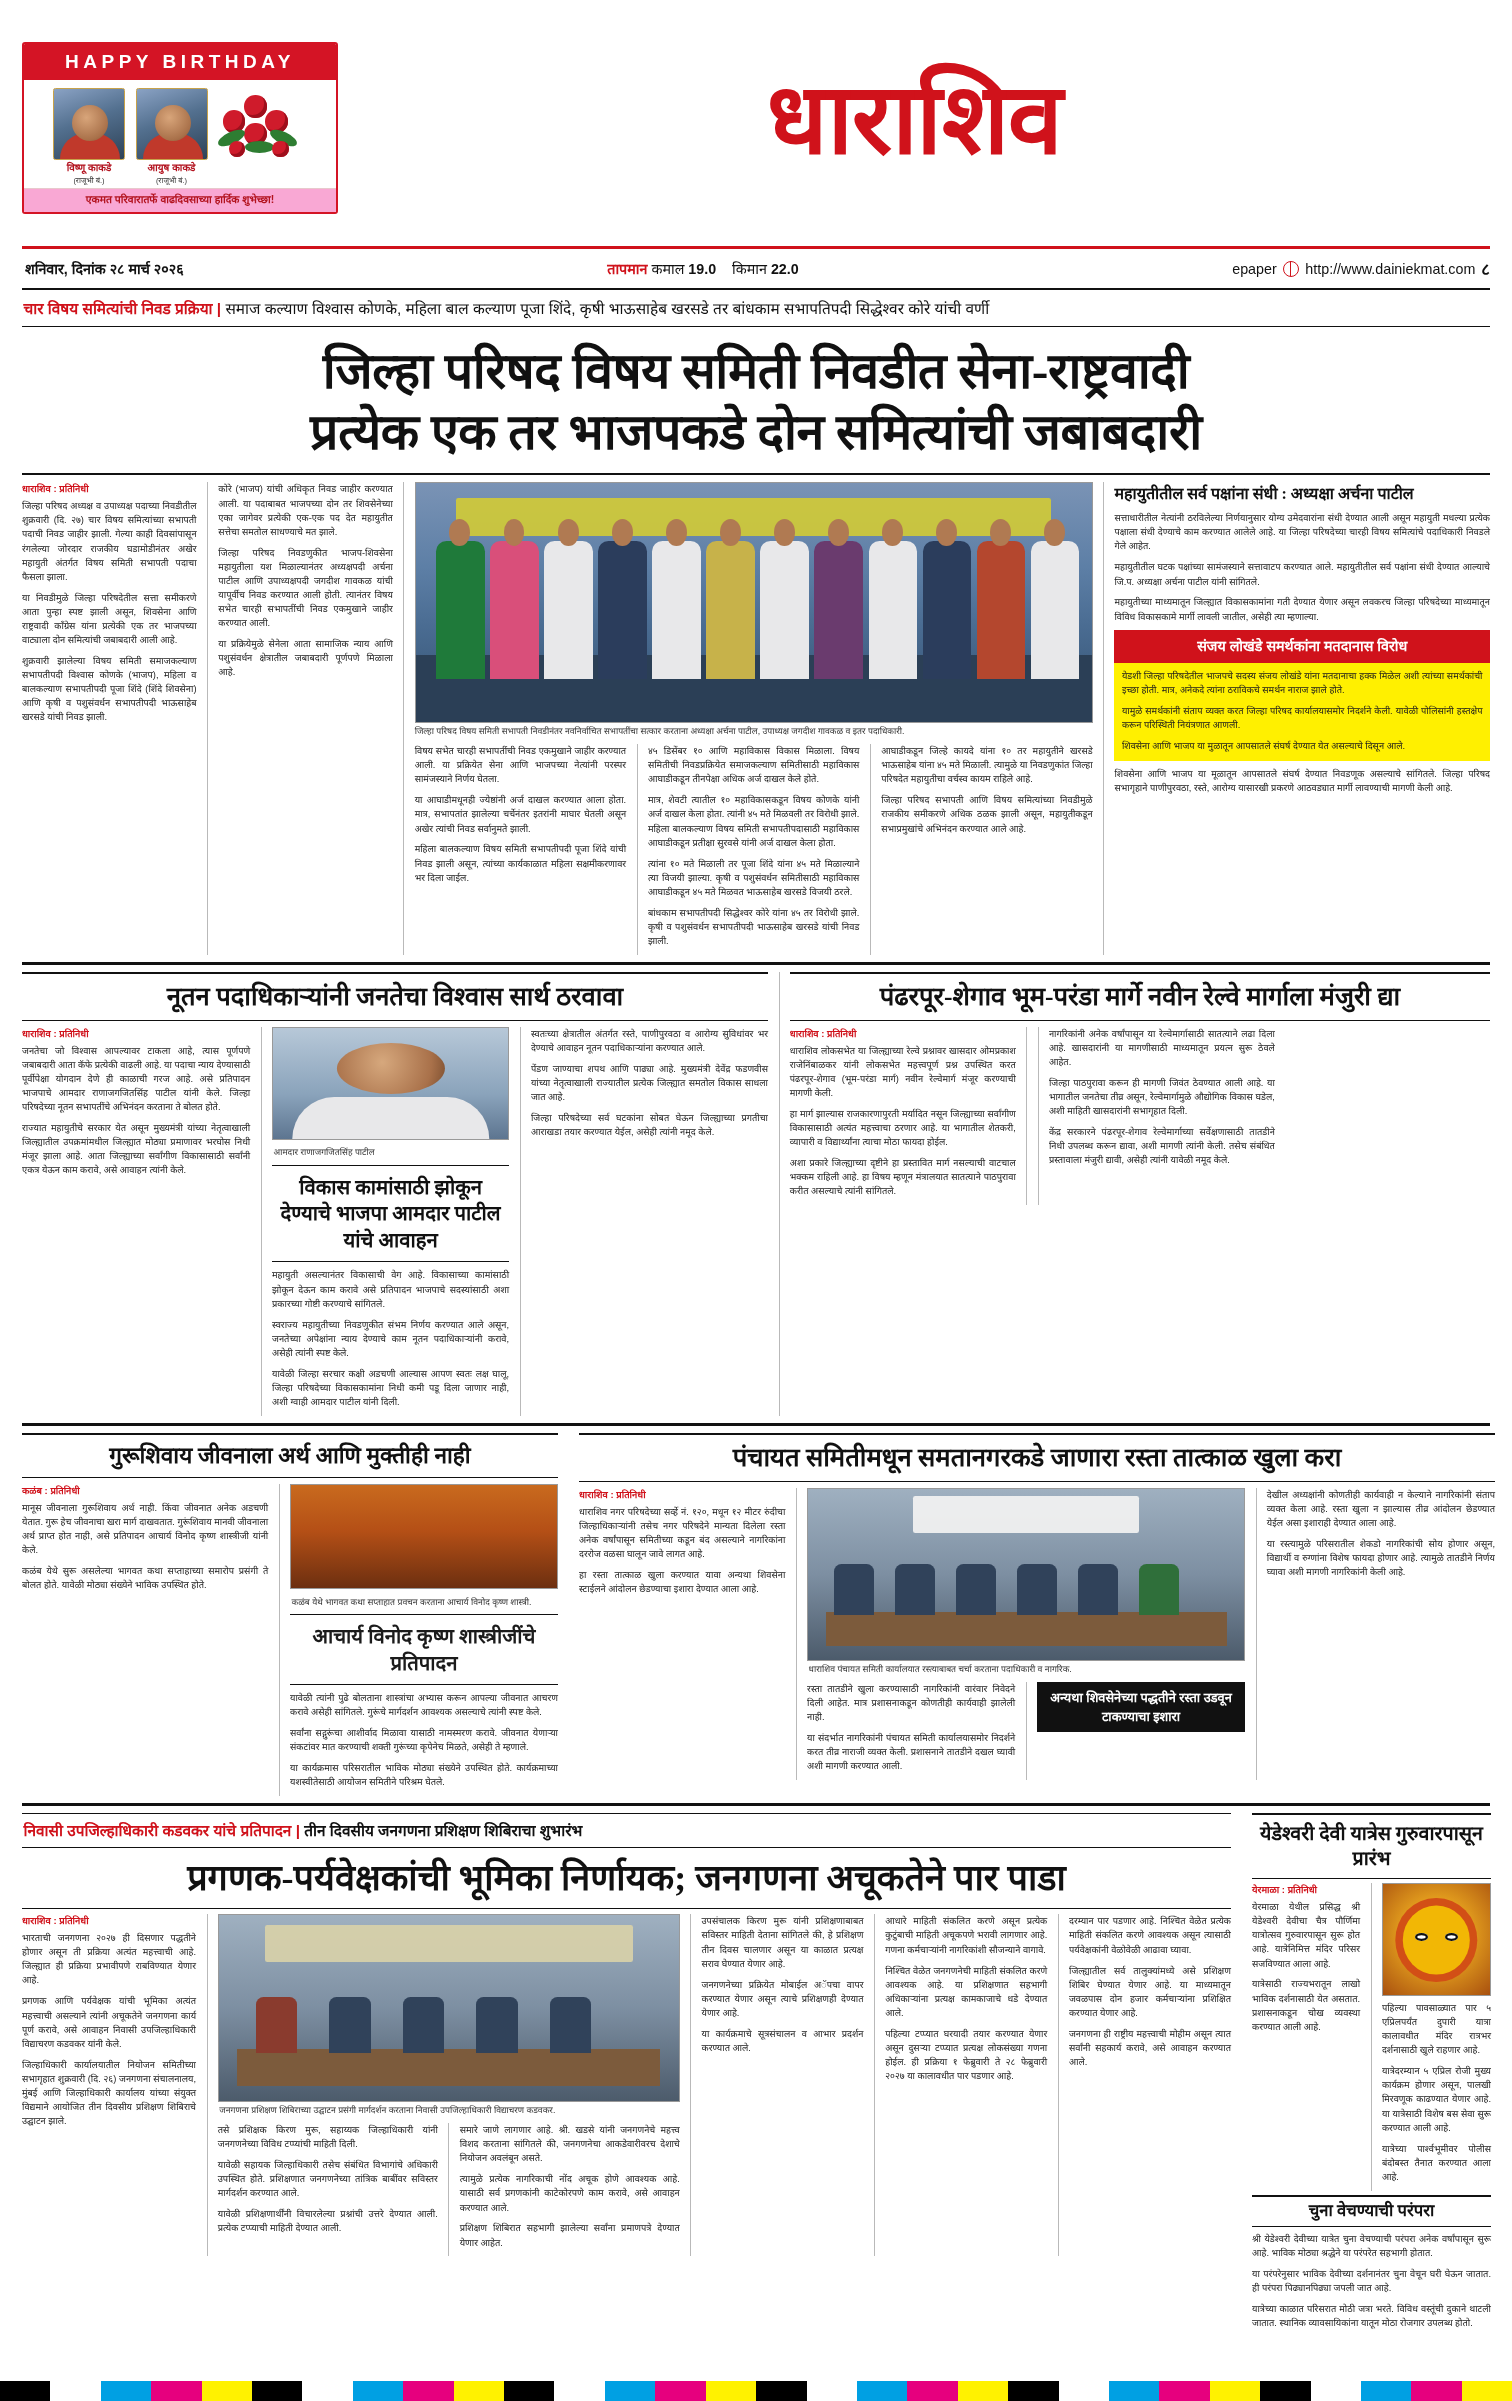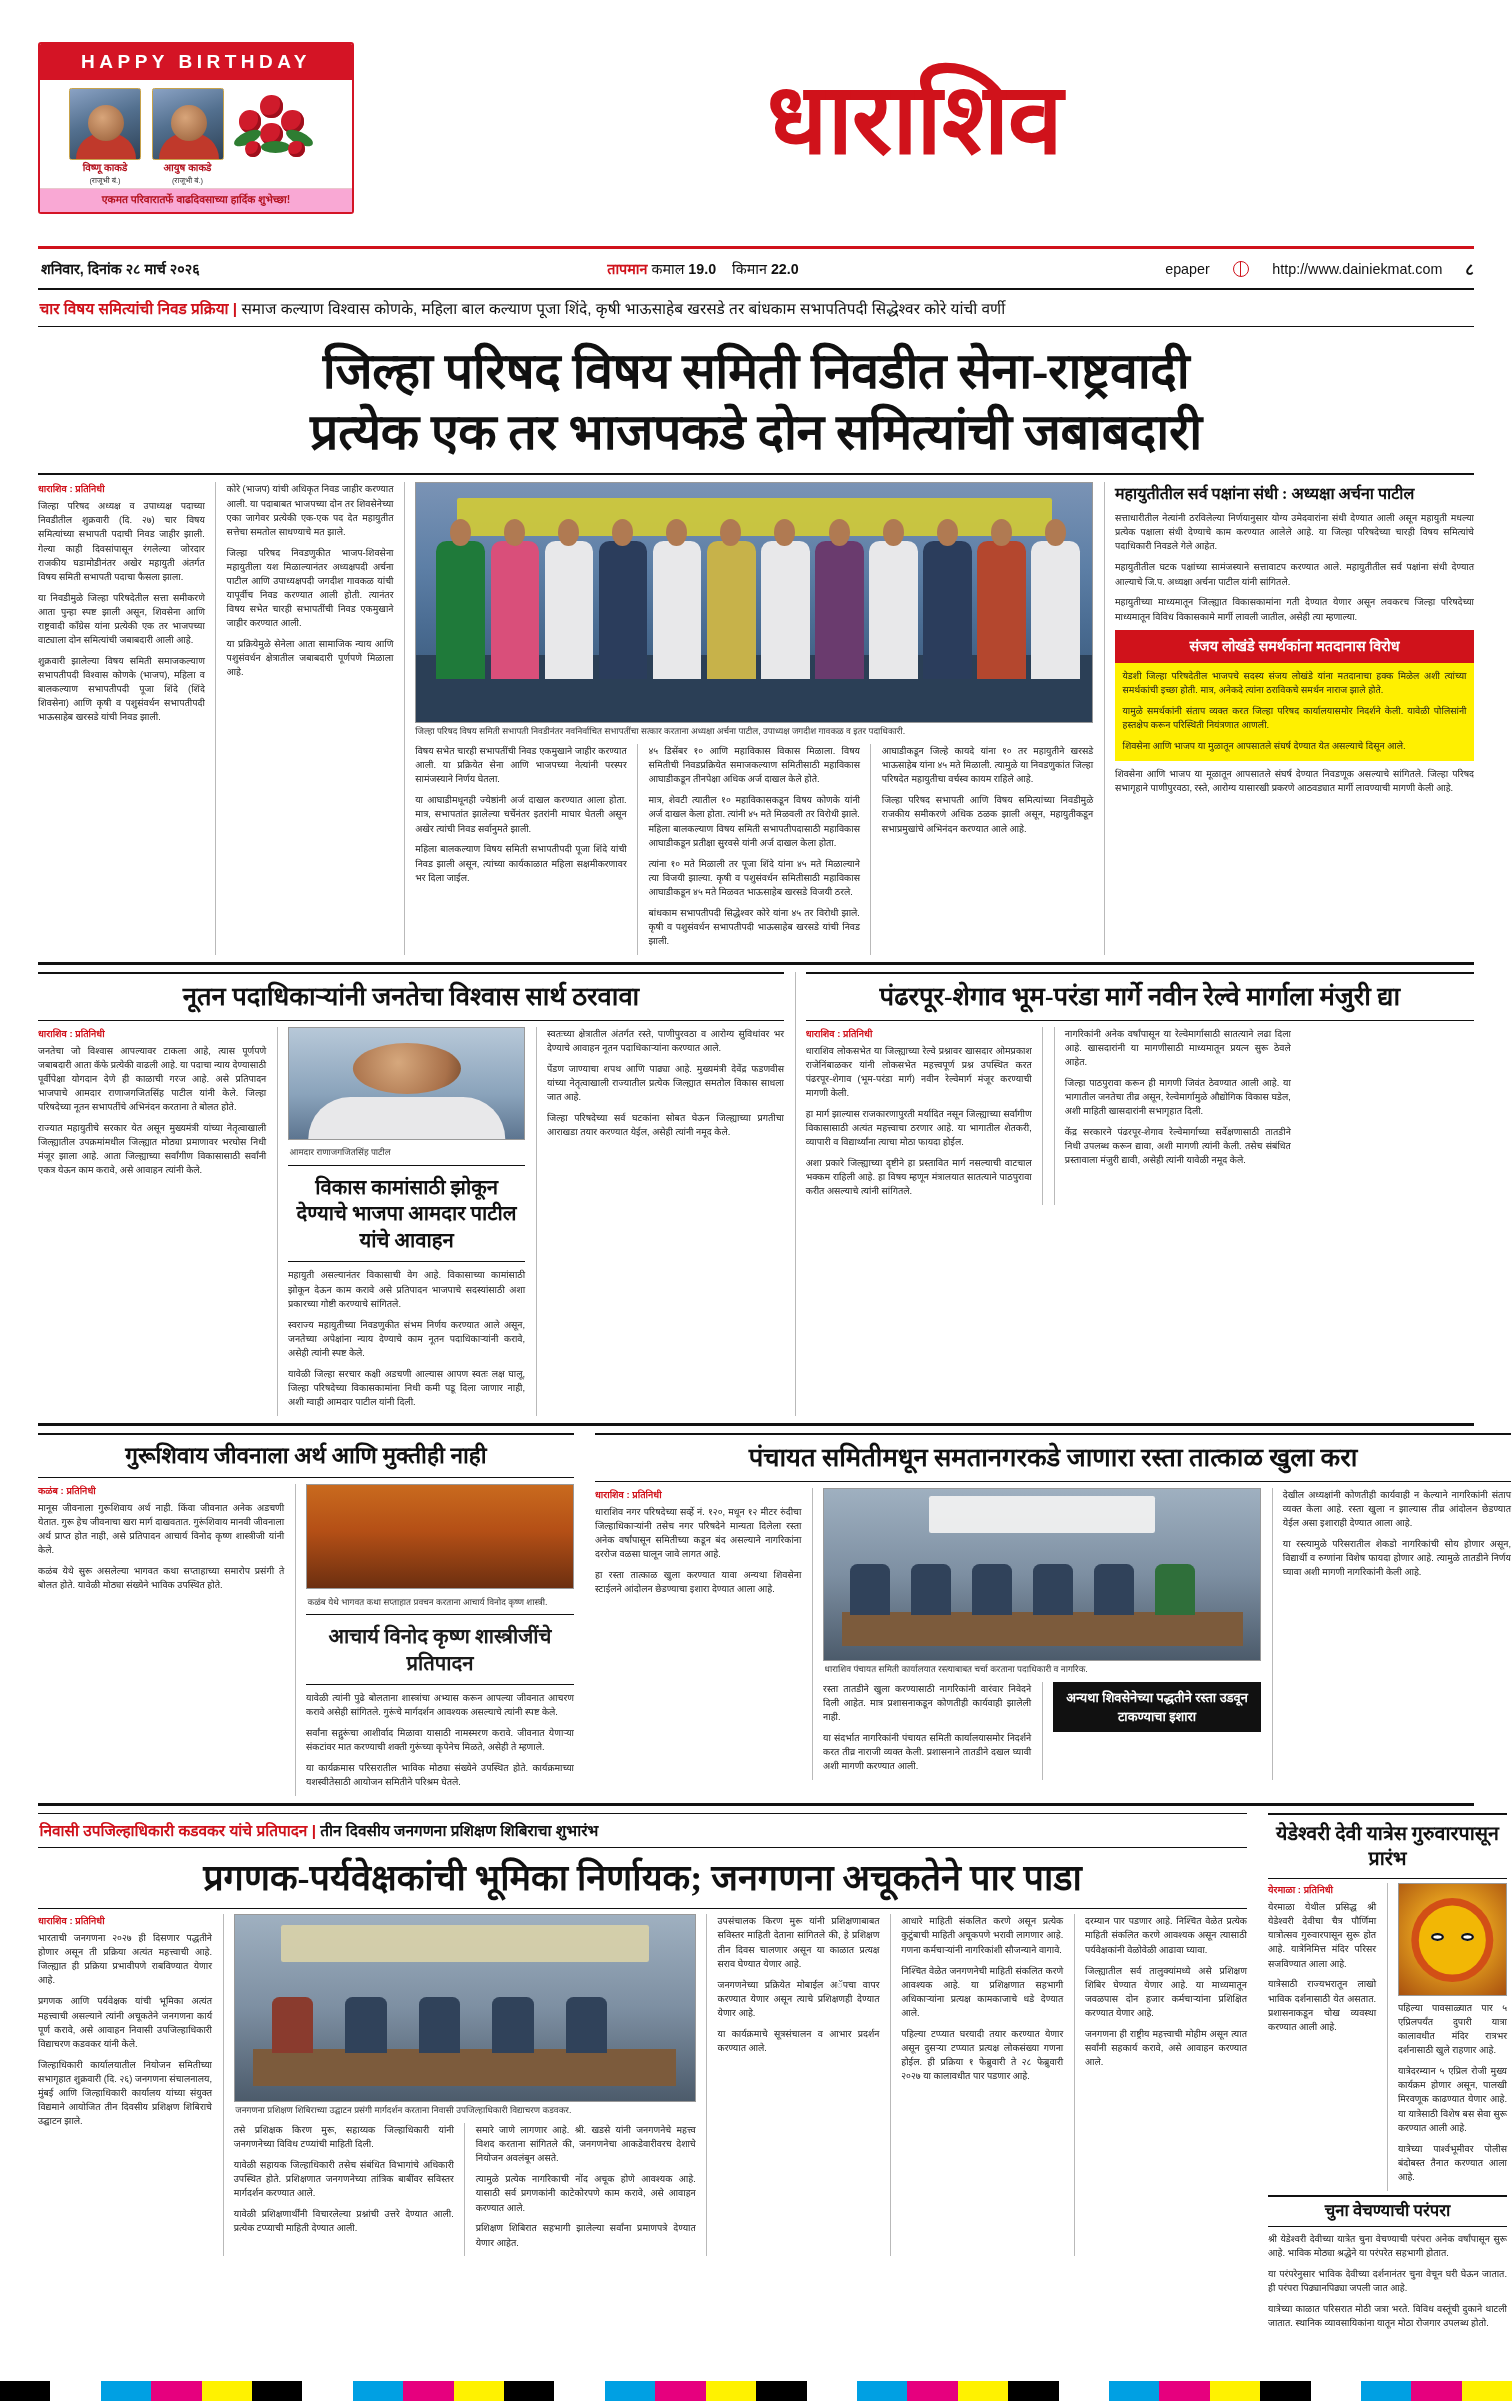--- a/index.html
+++ b/index.html
@@ -5,21 +5,21 @@
   * { box-sizing: border-box; }
   html, body { margin:0; padding:0; }
   body {
     width:1512px; height:2401px;
     background:#ffffff;
     font-family:"Liberation Sans", sans-serif;
     color:#111;
     position:relative;
     overflow:hidden;
   }
-  .page { width:1512px; height:2401px; position:relative; padding:0 38px; }
+  .page { width:1512px; height:2401px; position:relative; padding:0 22px; }
 
   
   .masthead { display:flex; align-items:flex-start; padding-top:42px; height:241px; }
   .bday-box {
     width:316px; border:2.3px solid #d41425; border-radius:3px; overflow:hidden; background:#fff;
   }
   .bday-title {
     background:#d41425; color:#fff; text-align:center; font-weight:bold;
     font-size:19px; letter-spacing:4.5px; padding:6.8px 0 7.5px;
   }
@@ -65,21 +65,21 @@
   .next-x { background:#111; color:#fff; font-weight:bold; font-size:39px; padding:0 12px 0 7.5px; display:flex; align-items:center;}
   .next-t { background:#111; color:#fff; font-weight:bold; font-size:39px; padding:0 10.5px 0 0; display:flex; align-items:center;}
 
   
   .rule-thick { height:3.8px; background:#d0121b; margin-top:4.5px; }
   .infobar { display:flex; align-items:center; height:41px; font-size:14.3px; border-bottom:2.3px solid #111; }
   .infobar .date { font-weight:bold; color:#111; padding-left:3px; width:316px; }
   .infobar .temp { flex:1; text-align:center; }
   .infobar .temp .lbl { color:#d0121b; font-weight:bold; }
   .infobar .temp .v { font-weight:bold; }
-  .infobar .web { width:422px; text-align:right; display:flex; align-items:center; justify-content:flex-end; gap:23px; }
+  .infobar .web { width:422px; text-align:right; display:flex; align-items:center; justify-content:flex-end; gap:6px; }
   .globe { width:16.6px; height:16.6px; border-radius:50%; border:1.5px solid #d0121b; display:inline-block; position:relative;}
   .globe:after{content:"";position:absolute;left:6px;top:-0.8px;width:1.5px;height:15px;background:#d0121b;}
   .epaper-mark { font-weight:bold; font-size:16.6px; color:#111; }
 
   
   .kicker { border-bottom:1.5px solid #111; padding:7.5px 1.5px 7.5px; font-size:15.4px; }
   .kicker b.red { color:#d0121b; }
   .kicker .sep { color:#d0121b; font-weight:bold; }
 
   

